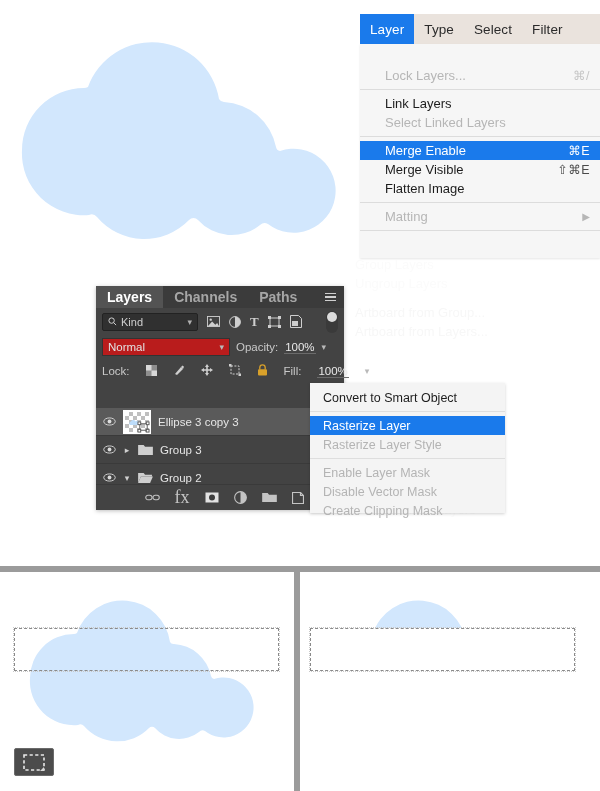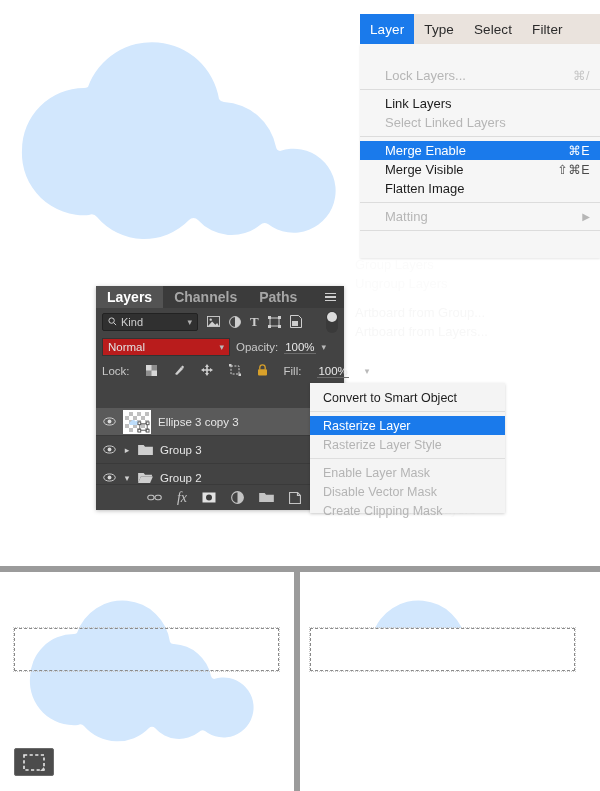--- a/index.html
+++ b/index.html
@@ -414,21 +414,21 @@
       </div>
     </div>
 
     <div class="lp-footer">
       <span class="fi">
         <svg width="15" height="9" viewBox="0 0 16 10">
             <rect x="0.5" y="2.5" width="7" height="5" rx="2.5" fill="none" stroke="#c4c4c4" stroke-width="1.2"></rect>
             <rect x="8.5" y="2.5" width="7" height="5" rx="2.5" fill="none" stroke="#c4c4c4" stroke-width="1.2"></rect>
           </svg>
       </span>
-      <span class="fi" style="font-style:italic;font-family:'Liberation Serif',serif;font-size:14px;">fx</span>
+      <span class="fi" style="font-family:'Liberation Serif',serif;font-size:18px;">fx</span>
       <span class="fi">
         <svg width="14" height="11" viewBox="0 0 14 11">
             <rect x="0.5" y="0.5" width="13" height="10" fill="#e2e2e2"></rect>
             <circle cx="7" cy="5.5" r="3" fill="#3d3d3d"></circle>
           </svg>
       </span>
       <span class="fi">
         <svg width="13" height="13" viewBox="0 0 12 12">
             <circle cx="6" cy="6" r="5.4" fill="none" stroke="#c4c4c4"></circle>
             <path d="M6 0.6 A5.4 5.4 0 0 1 6 11.4 Z" fill="#c4c4c4"></path>

